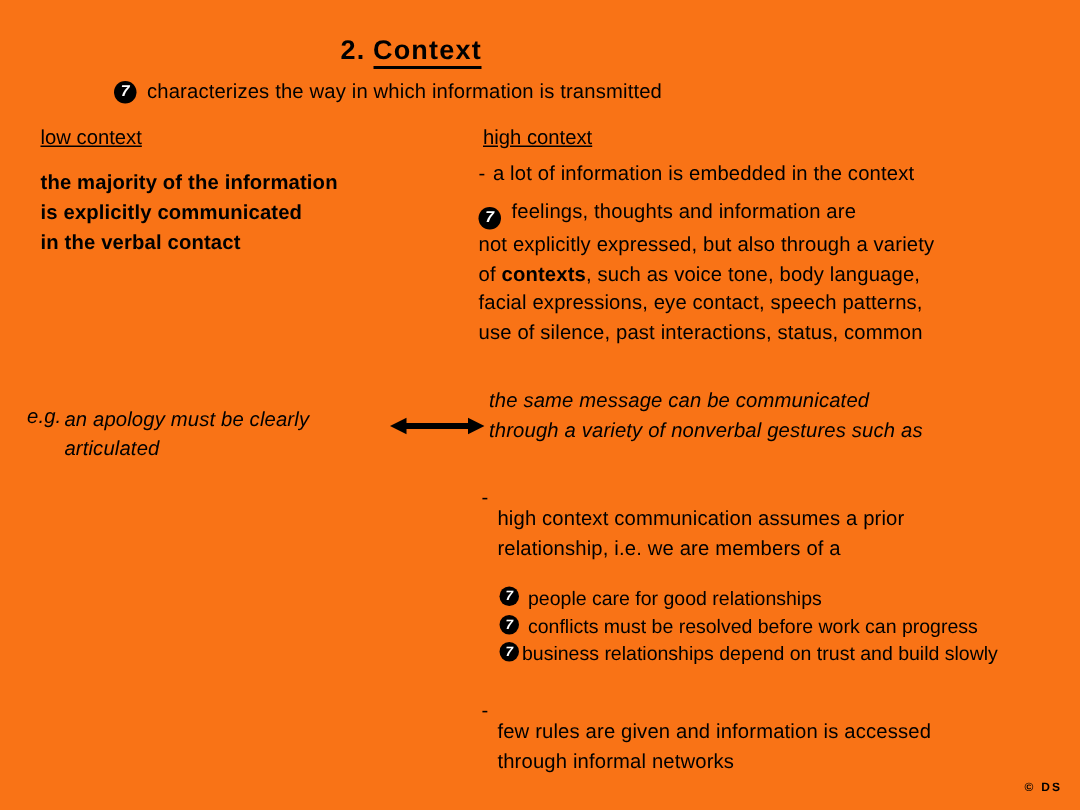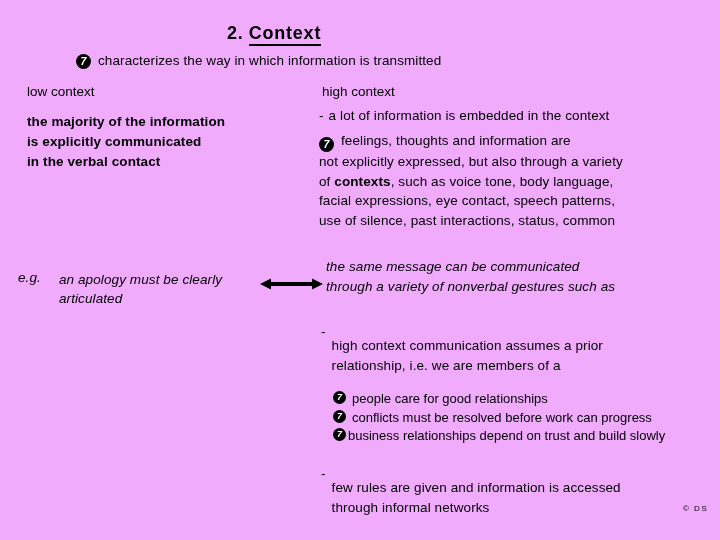--- a/index.html
+++ b/index.html
@@ -1,20 +1,20 @@
 <!DOCTYPE html>
 <html><head>
 <meta charset="utf-8">
 <style>
   html, body { margin: 0; padding: 0; background: #fff; }
   .slide {
     position: relative;
     width: 720px;
     height: 540px;
-    background: #f0abfc;
+    background: #f97316;
     color: #000000;
     font-family: "Liberation Sans", sans-serif;
     overflow: hidden;
   }
   .abs { position: absolute; }
 
   
   .title {
     left: 227px; top: 23px;
     font-size: 18px; font-weight: bold; letter-spacing: 0.8px;
@@ -35,53 +35,53 @@
     font-size: 10.5px; font-weight: bold; font-style: italic;
     flex: 0 0 auto;
     line-height: 1;
   }
   .b7.small { width: 13px; height: 13px; min-width: 13px; font-size: 9px; }
   .b7.inline { vertical-align: -3px; margin-right: 7px; display: inline-flex; }
 
   .intro { left: 76px; top: 53px; display: flex; gap: 7px; align-items: flex-start; }
   .intro .b7 { margin-top: 1px; }
 
-  .heading { font-size: 13.5px; }
+  .heading { font-size: 13.5px; text-decoration: underline; }
   .low-heading { left: 27px; top: 84px; }
   .high-heading { left: 322px; top: 84px; }
 
   .low-body { left: 27px; top: 112px; line-height: 20px; font-weight: bold; }
 
   .alot { left: 319px; top: 108px; display: flex; gap: 5px; }
 
   .feelings { left: 319px; top: 131px; line-height: 19.8px; }
   .feelings .bold { font-weight: bold; }
 
-  .ex-left { left: 18px; top: 270px; display: flex; gap: 18px; font-style: italic; }
+  .ex-left { left: 18px; top: 270px; display: flex; gap: 2px; font-style: italic; }
   .ex-left .ex-lines { line-height: 19px; }
 
   .arrow-svg { left: 260px; top: 277px; }
 
   .ex-right { left: 326px; top: 257px; font-style: italic; line-height: 19.5px; }
 
   .dash-point { display: flex; gap: 6px; }
   .prior { left: 321px; top: 324px; }
   .prior .lines { line-height: 20px; margin-top: 12px; }
 
   .bullets { left: 333px; top: 391px; font-size: 13px; }
   .bullet-row { display: flex; gap: 6px; align-items: flex-start; line-height: 15px; margin-bottom: 3.5px; }
   .bullet-row.tight { gap: 2px; }
   .bullet-row .b7 { margin-top: 0px; }
 
   .few-rules { left: 321px; top: 466px; }
   .few-rules .lines { line-height: 20px; margin-top: 12px; }
 
   .copyright {
-    left: 683px; top: 504px;
-    font-size: 8px; font-weight: normal; letter-spacing: 1.5px;
+    left: 683px; top: 520px;
+    font-size: 8px; font-weight: bold; letter-spacing: 1.5px;
     white-space: nowrap;
   }
 </style>
 </head>
 <body>
 
 <div class="slide">
 
   <div class="abs title">
     <span class="t-prefix">2.</span><span class="t-word">Context</span>

